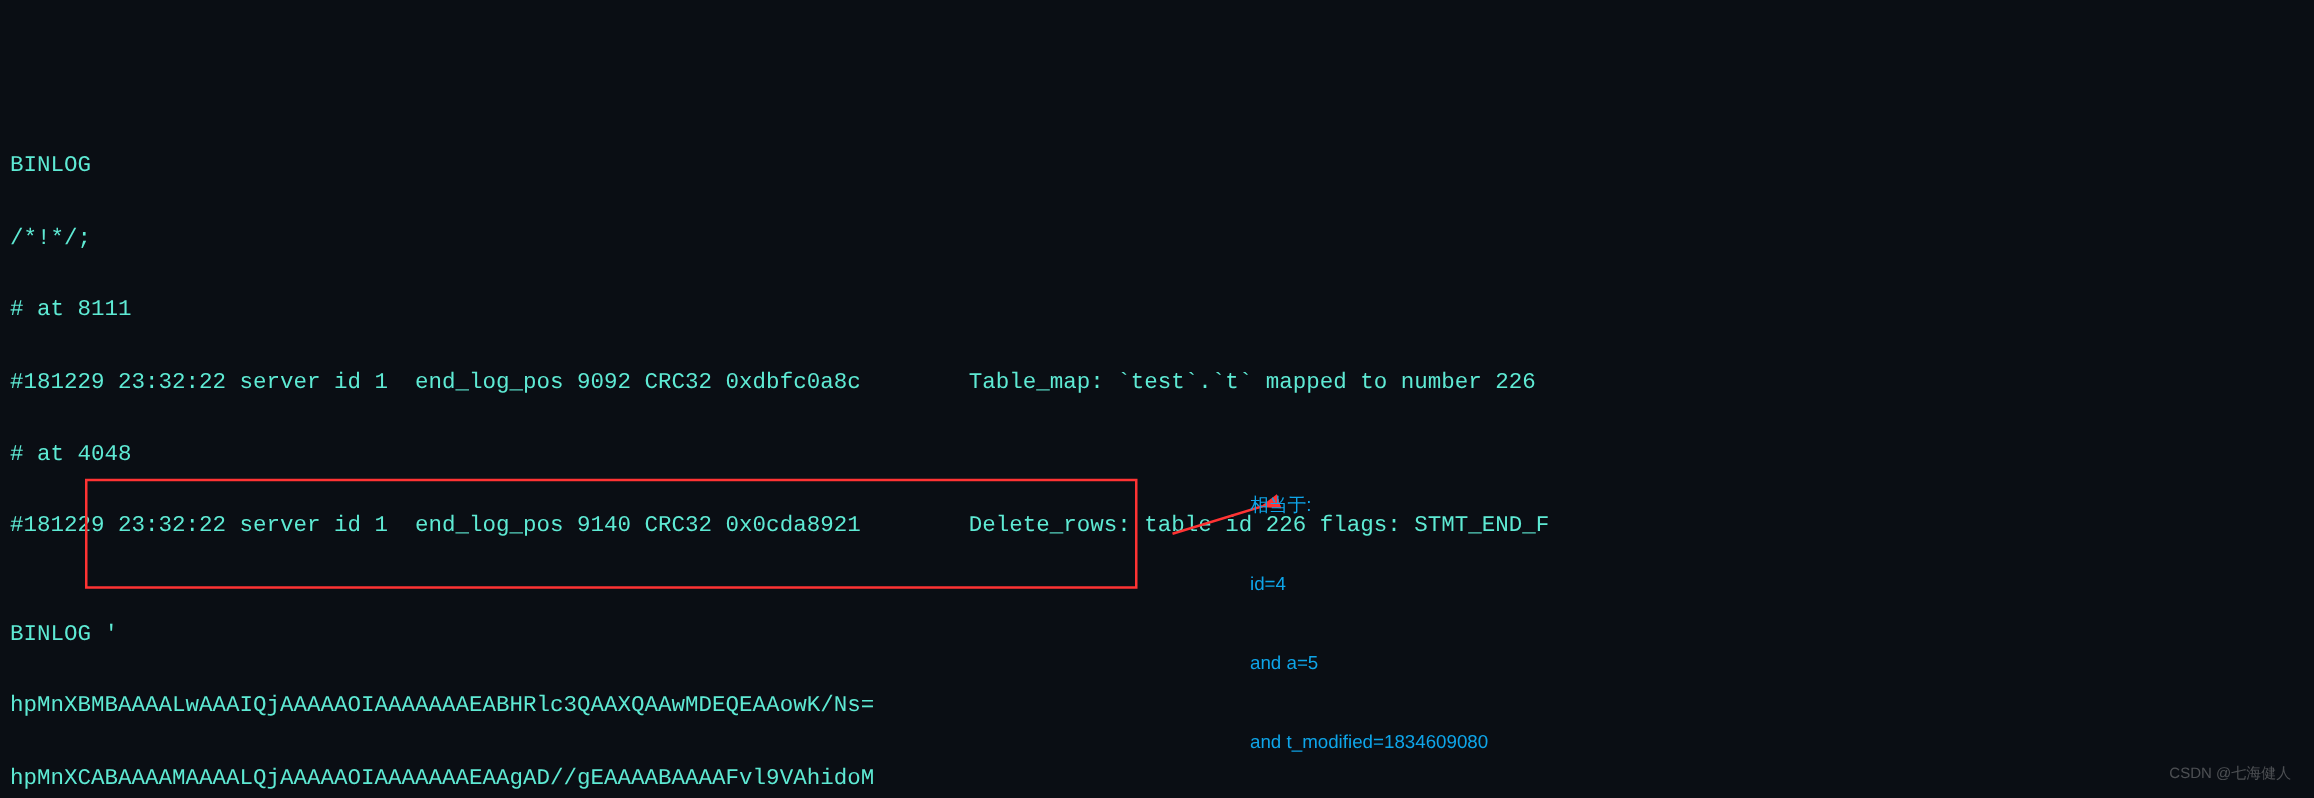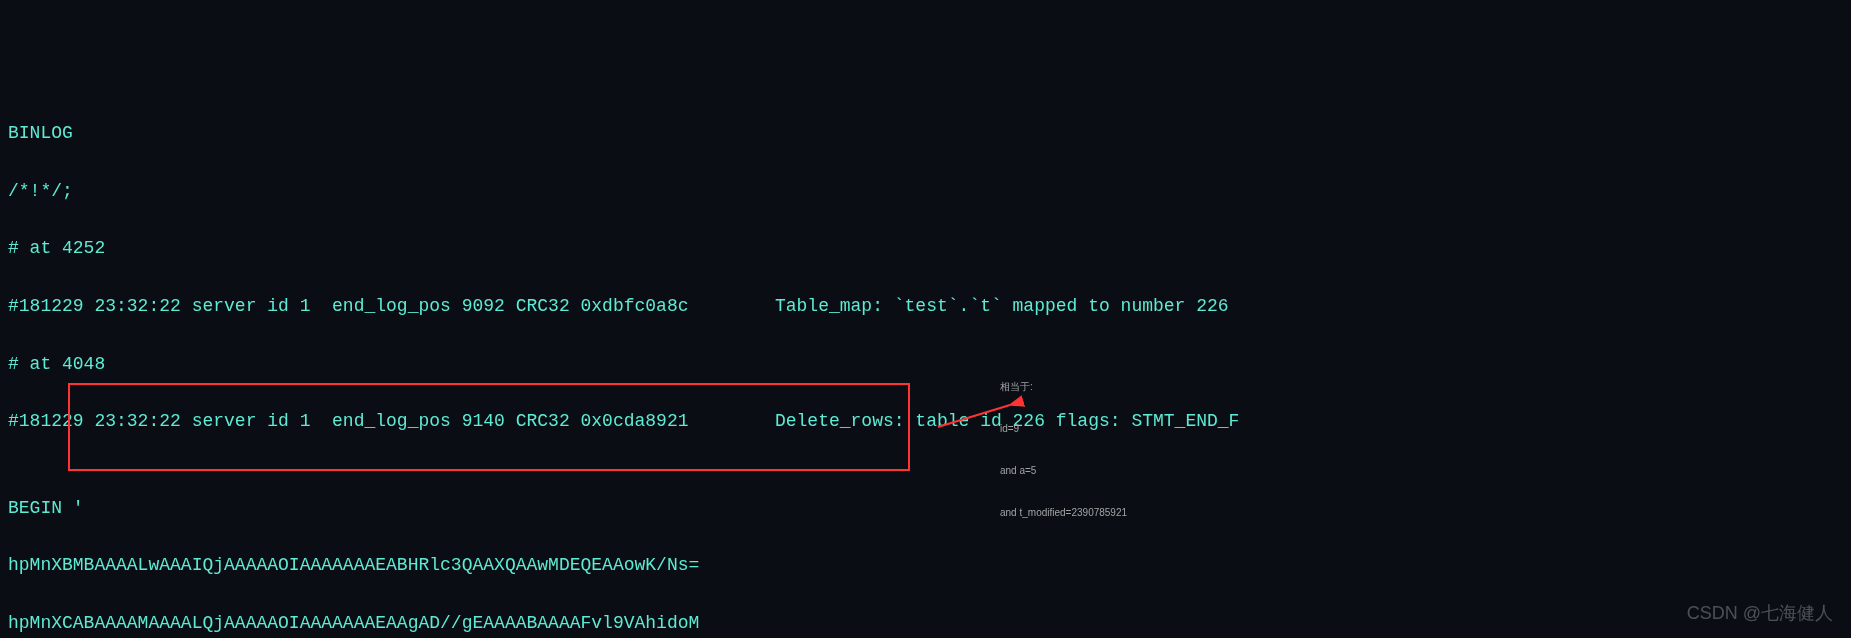--- a/index.html
+++ b/index.html
@@ -23,55 +23,55 @@
   .line {
     display: block;
   }
   .highlight-box {
     position: absolute;
     border: 2px solid #ff3333;
     pointer-events: none;
   }
   .annotation {
     position: absolute;
-    color: #a3a3a3;
+    color: #0ea5e9;
     font-family: 'Microsoft YaHei', sans-serif;
-    font-size: 10px;
+    font-size: 15px;
     line-height: 1.4;
     font-weight: 500;
   }
   .arrow {
     position: absolute;
     pointer-events: none;
   }
   .arrow svg {
     overflow: visible;
   }
   .watermark {
     position: absolute;
     right: 18px;
     bottom: 10px;
     color: rgba(200,200,200,0.35);
     font-family: sans-serif;
-    font-size: 18px;
+    font-size: 12px;
   }
 </style>
 </head>
 <body>
 
 
 
 <span class="line">BINLOG</span>
 <span class="line">/*!*/;</span>
-<span class="line"># at 4252</span>
+<span class="line"># at 8111</span>
 <span class="line">#181229 23:32:22 server id 1  end_log_pos 9092 CRC32 0xdbfc0a8c        Table_map: `test`.`t` mapped to number 226</span>
 <span class="line"># at 4048</span>
 <span class="line">#181229 23:32:22 server id 1  end_log_pos 9140 CRC32 0x0cda8921        Delete_rows: table id 226 flags: STMT_END_F</span>
 <span class="line"></span>
-<span class="line">BEGIN '</span>
+<span class="line">BINLOG '</span>
 <span class="line">hpMnXBMBAAAALwAAAIQjAAAAAOIAAAAAAAEABHRlc3QAAXQAAwMDEQEAAowK/Ns=</span>
 <span class="line">hpMnXCABAAAAMAAAALQjAAAAAOIAAAAAAAEAAgAD//gEAAAABAAAAFvl9VAhidoM</span>
 
 
 
 
 
 
 
 
@@ -86,21 +86,21 @@
       <marker id="ah" markerWidth="8" markerHeight="8" refX="7" refY="3" orient="auto">
         <path d="M0,0 L8,3 L0,6 Z" fill="#ff3333"></path>
       </marker>
     </defs>
     <line x1="76" y1="4" x2="4" y2="26" stroke="#ff3333" stroke-width="2" marker-start="url(#ah)"></line>
   </svg>
 </div>
 
 <div class="annotation" style="left:1000px; top:352px;">
   <div>相当于:</div>
-  <div>id=9</div>
+  <div>id=4</div>
   <div>and a=5</div>
-  <div>and t_modified=2390785921</div>
+  <div>and t_modified=1834609080</div>
 </div>
 
 <div class="watermark">CSDN @七海健人</div>
 
 
 
 
 </body></html>

